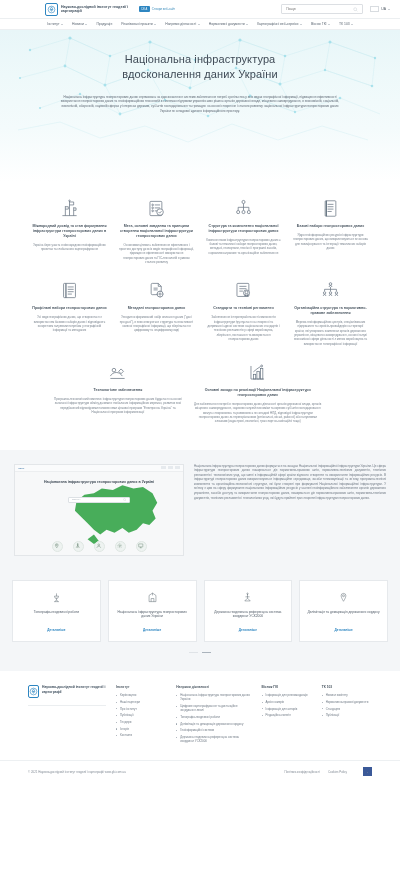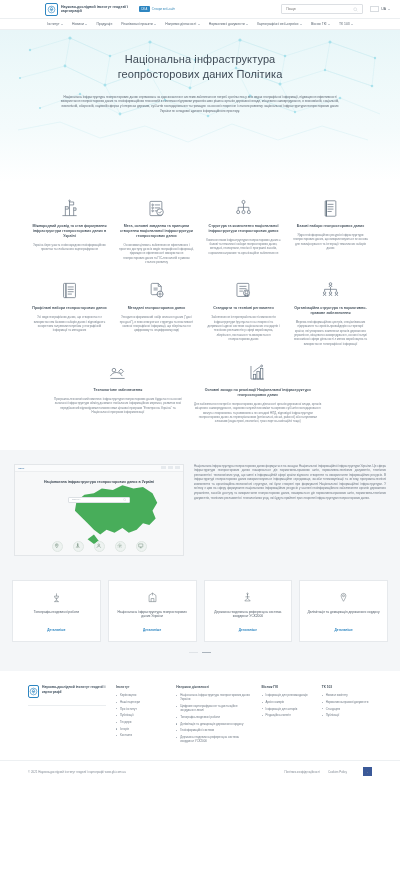--- a/index.html
+++ b/index.html
@@ -385,21 +385,21 @@
       <circle cx="295" cy="82" r="1.2"></circle>
         <circle cx="340" cy="68" r="1.3"></circle>
         <circle cx="30" cy="20" r="1.2"></circle>
       <circle cx="20" cy="48" r="1.1"></circle>
         <circle cx="40" cy="78" r="1.1"></circle>
     </g>
   </svg>
   <div class="hero-inner">
     <h1>
       <span>Національна інфраструктура</span><br>
-      <span>геопросторових даних Політика</span>
+      <span>вдосконалення даних України</span>
     </h1>
     <p>Національна інфраструктура геопросторових даних спрямована на вдосконалення системи забезпечення потреб суспільства у всіх видах географічної інформації, підвищення ефективності використання геопросторових даних та геоінформаційних технологій в системах підтримки управлінських рішень органів державної влади, місцевого самоврядування, в економічній, соціальній, екологічній, оборонній, науковій сферах у інтересах держави, суб'єктів господарювання та громадян на основі створення і сталого розвитку національної інфраструктури геопросторових даних України як складової єдиного інформаційного простору.</p>
   </div>
 </section>
 
 <section class="features">
 
   <div class="frow">
     <div class="fcard">
       <div class="ico">

